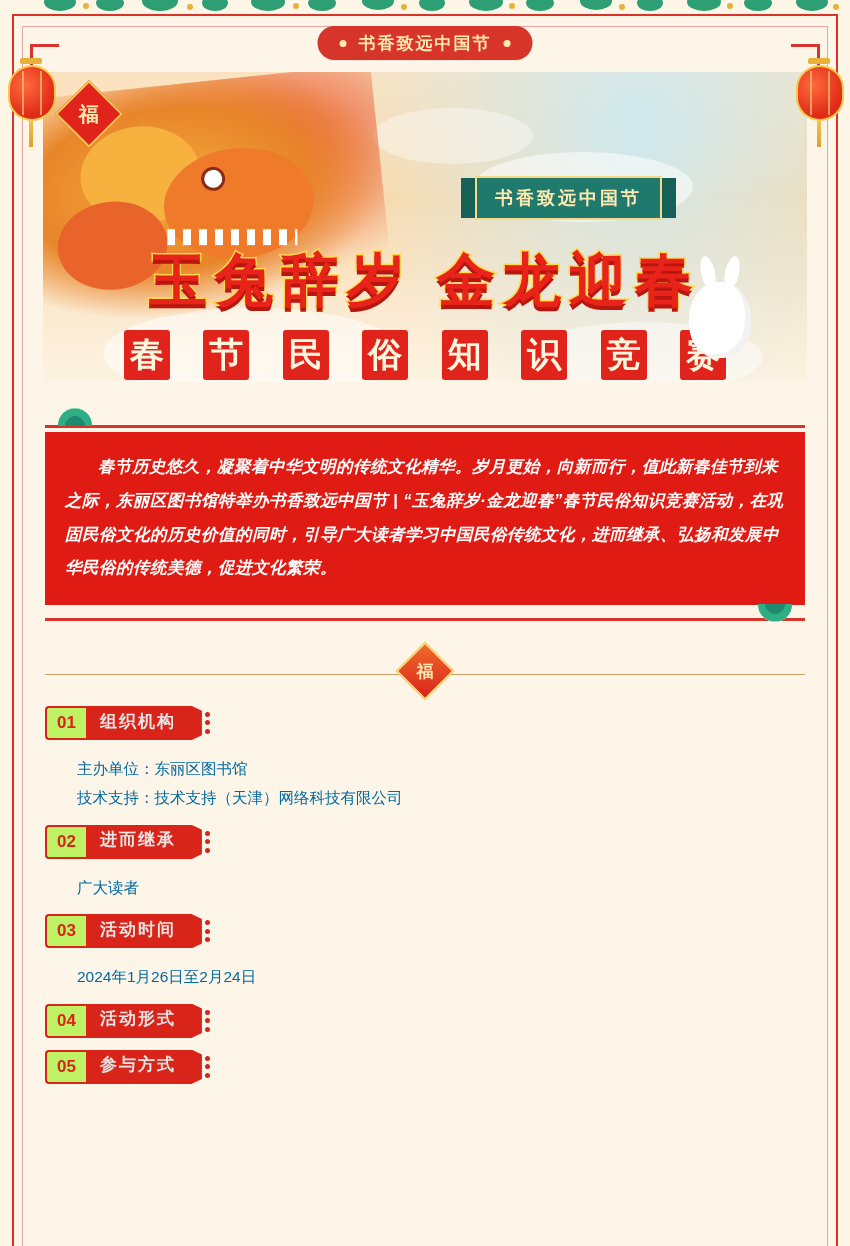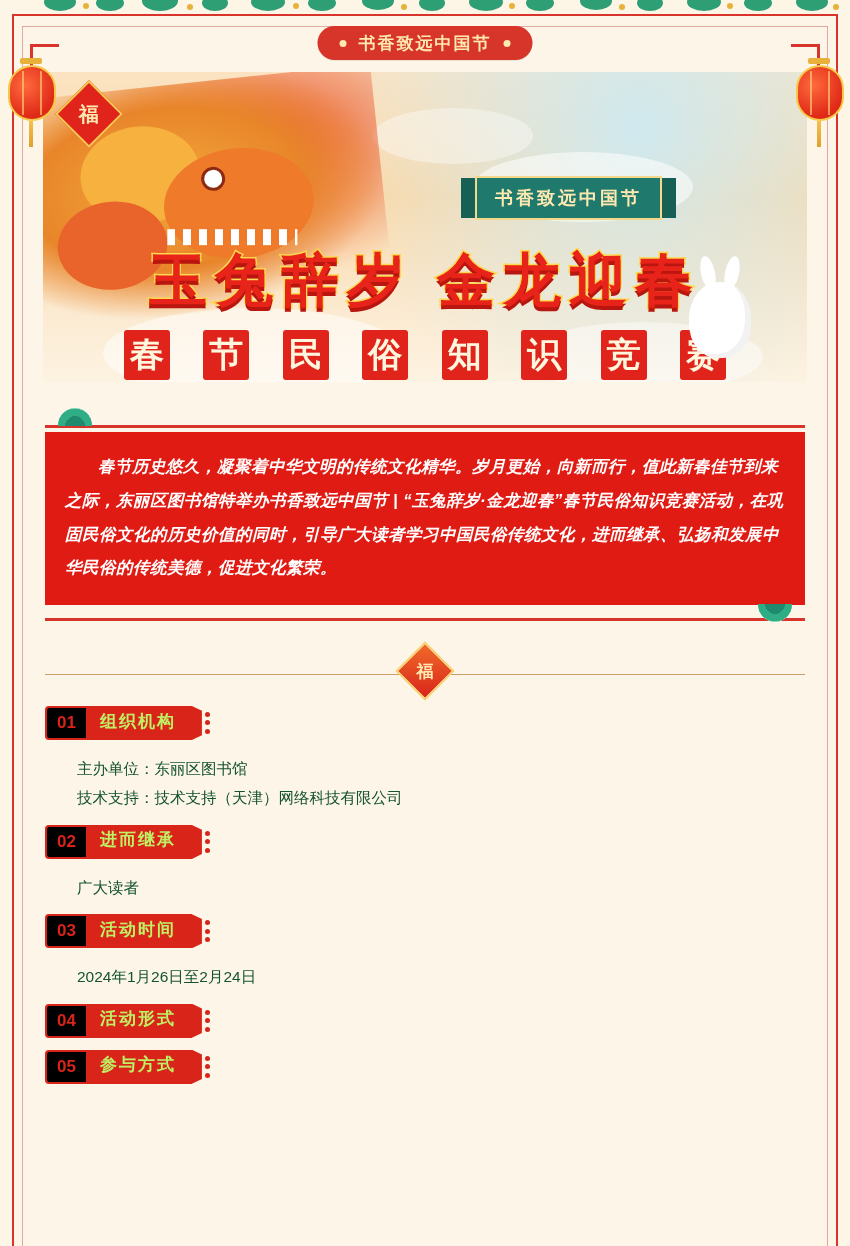--- a/index.html
+++ b/index.html
@@ -312,33 +312,33 @@
     z-index: 4;
   }
   .sec { margin-bottom: 12px; }
   .sec-head {
     position: relative;
     display: inline-flex;
     align-items: stretch;
     height: 34px;
   }
   .sec-num {
-    background: #000000;
+    background: #bef264;
     border: 2px solid #d9241a;
     border-right: none;
     color: #d9241a;
     font-weight: bold;
     font-size: 17px;
     display: flex; align-items: center;
     padding: 0 10px;
     border-radius: 4px 0 0 4px;
   }
   .sec-title {
     background: #d9241a;
-    color: #bef264;
+    color: #e5e5e5;
     font-size: 17px;
     font-weight: bold;
     letter-spacing: 2px;
     display: flex; align-items: center;
     padding: 0 16px 4px 14px;
   }
   .sec-tail {
     width: 10px;
     background: #d9241a;
     clip-path: polygon(0 0, 100% 14%, 100% 86%, 0 100%);
@@ -349,21 +349,21 @@
     display: flex; flex-direction: column; justify-content: space-around;
     padding: 4px 0;
   }
   .sec-dots i {
     display: block; width: 5px; height: 5px; border-radius: 50%;
     background: #d9241a;
   }
   .sec-body {
     margin: 14px 0 0 32px;
     font-size: 15.5px;
-    color: #14532d;
+    color: #0369a1;
     line-height: 1.9;
   }
   .sec-body div { white-space: nowrap; }
 </style>
 </head>
 <body>
 
 <div class="page">
 
   <div class="top-leaves">

